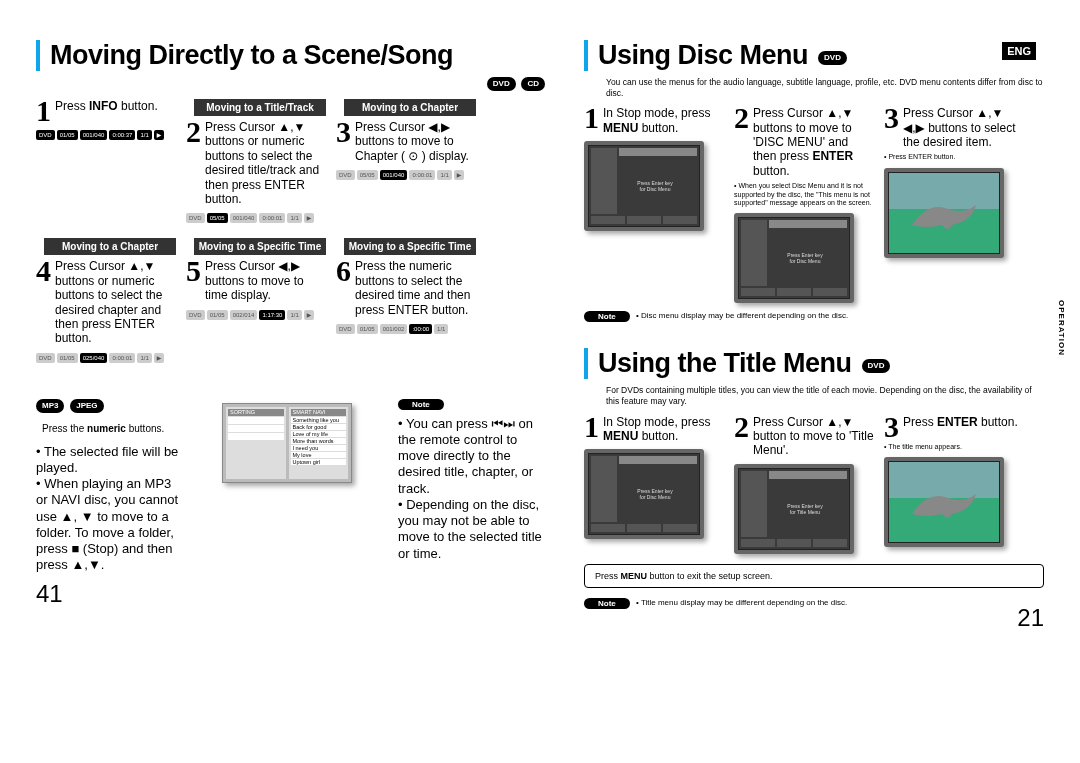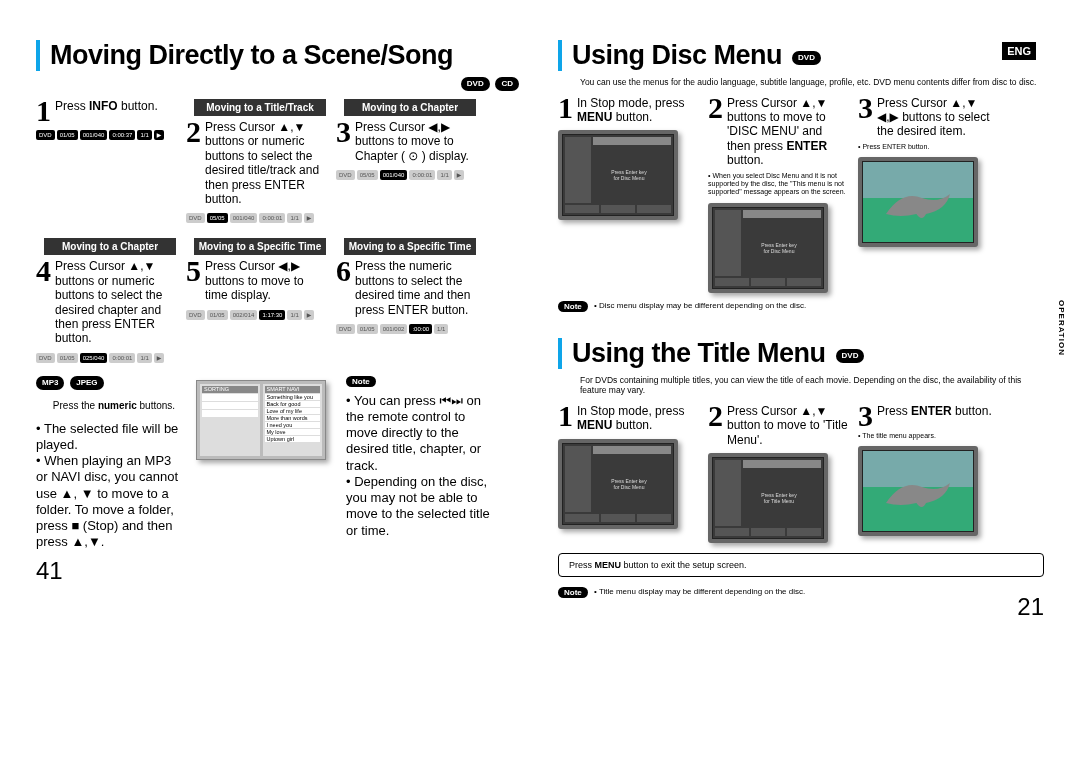--- a/index.html
+++ b/index.html
@@ -118,21 +118,21 @@
     line-height: 1.2;
     margin-top: 4px;
   }
   .note-pill {
     display: inline-block;
     background: #000;
     color: #fff;
     border-radius: 7px;
     font-size: 8px;
     font-weight: bold;
-    padding: 1px 6px;
+    padding: 1px 14px;
     margin-right: 4px;
     vertical-align: top;
   }
   .tv-thumb {
     width: 120px;
     height: 90px;
     background: #666;
     border-radius: 3px;
     box-shadow: 3px 3px 5px rgba(0,0,0,.35);
     margin-top: 6px;
@@ -340,27 +340,27 @@
         <div class="info-bar">
           <span class="seg light">DVD</span>
             <span class="seg light">01/05</span>
             <span class="seg light">001/002</span>
             <span class="seg">   :00:00</span>
             <span class="seg light">1/1</span>
         </div>
       </div>
     </div>
 
-    <div style="margin-top:12px; display:flex; gap:10px;">
+    <div style="margin-top:35px; display:flex; gap:36px;">
       <div style="width:150px">
         <div style="margin-bottom:8px;">
           <span class="pill">MP3</span>
           <span class="pill">JPEG</span>
         </div>
-        <div style="font-size:10px; margin:10px 0 10px 6px;text-align:center;">Press the <b>numeric</b> buttons.</div>
+        <div style="font-size:10px; margin:10px 0 10px 6px;">Press the <b>numeric</b> buttons.</div>
         <div class="bullet-notes">
           <div>The selected file will be played.</div>
           <div>When playing an MP3 or NAVI disc, you cannot use ▲, ▼ to move to a folder. To move a folder, press ■ (Stop) and then press ▲,▼.</div>
         </div>
       </div>
       <div style="width:140px">
         <div class="list-thumb">
           <div class="col">
             <div class="row" style="background:#888;color:#fff;padding:0 2px">SORTING</div>
             <div class="row"></div>

